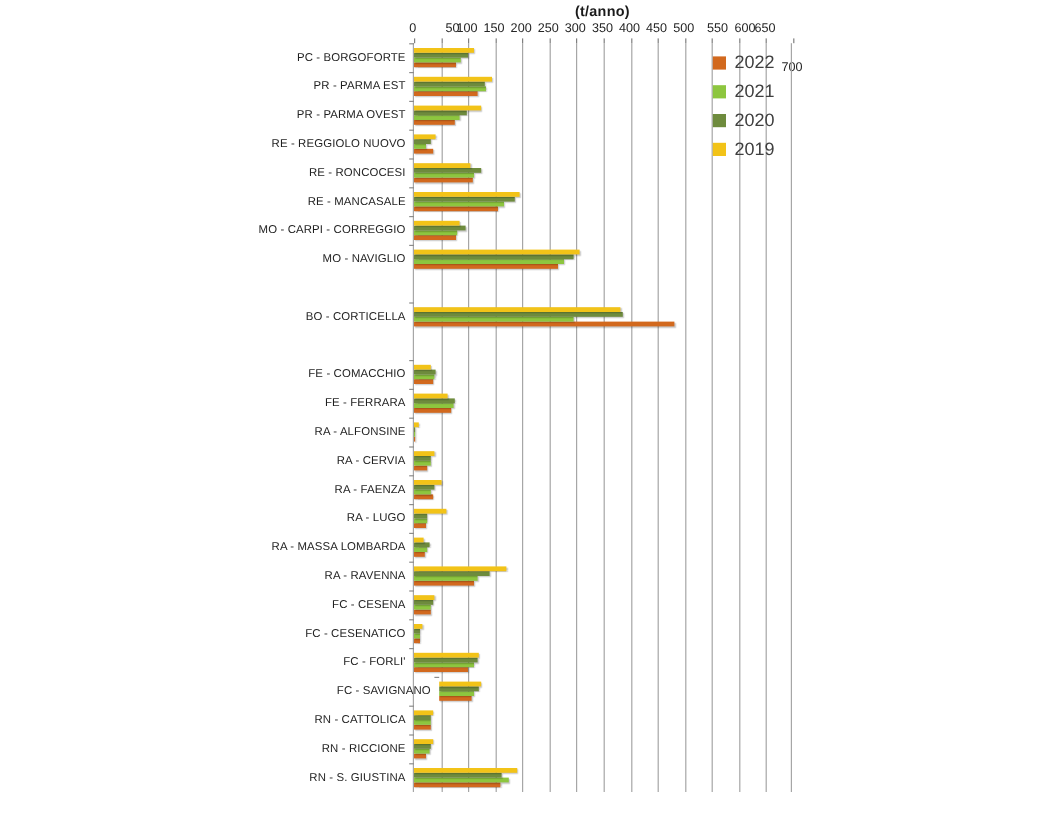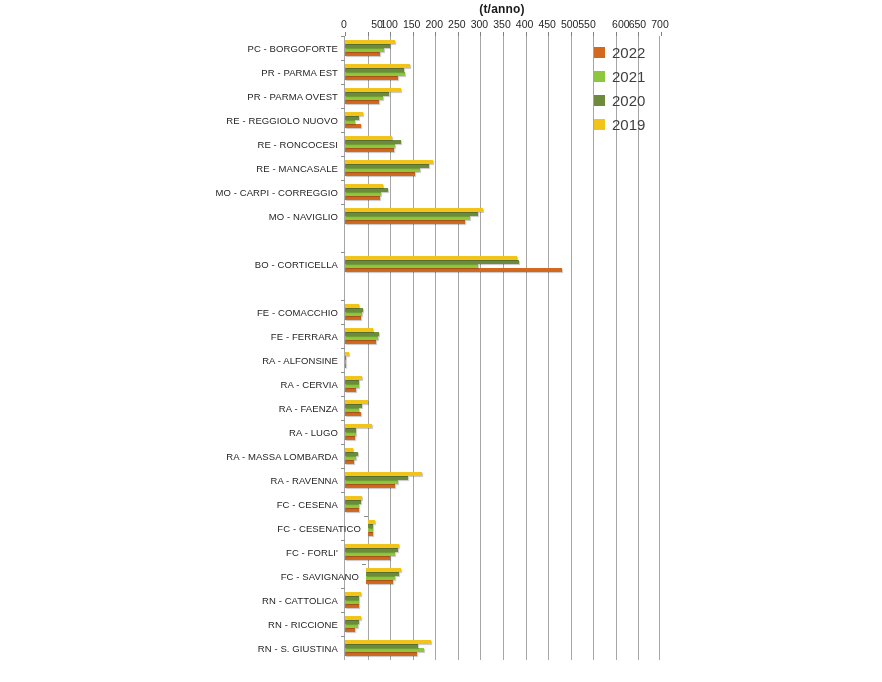--- a/index.html
+++ b/index.html
@@ -141,24 +141,24 @@
       <div class="tick-label" style="left: 22.5714px; padding-left: 21px;">50</div>
       <div class="tick-label" style="left: 45.1429px;">100</div>
       <div class="tick-label" style="left: 67.7143px;">150</div>
       <div class="tick-label" style="left: 90.2857px;">200</div>
       <div class="tick-label" style="left: 112.857px;">250</div>
       <div class="tick-label" style="left: 135.429px;">300</div>
       <div class="tick-label" style="left: 158px;">350</div>
       <div class="tick-label" style="left: 180.571px;">400</div>
       <div class="tick-label" style="left: 203.143px;">450</div>
       <div class="tick-label" style="left: 225.714px;">500</div>
-      <div class="tick-label" style="left: 243px;">550</div>
+      <div class="tick-label" style="left: 254px;">550</div>
       <div class="tick-label" style="left: 270.857px; padding-left: 12px;">600</div>
       <div class="tick-label" style="left: 293.429px;">650</div>
-      <div class="tick-label" style="left: 316px;">700</div>
+      <div class="tick-label" style="left: 316px; margin-top: 32px;">700</div>
     </div>
 
   <div class="plot-area" id="plot-area">
       <div class="tickmark" style="left: 0px;"></div>
       <div class="gridline" style="left: 22.5714px;"></div>
       <div class="tickmark" style="left: 22.5714px;"></div>
       <div class="gridline" style="left: 45.1429px;"></div>
       <div class="tickmark" style="left: 45.1429px;"></div>
       <div class="gridline" style="left: 67.7143px;"></div>
       <div class="tickmark" style="left: 67.7143px;"></div>
@@ -320,21 +320,21 @@
         <div class="bar" title="2019: 170" style="top: 3.6px; height: 4.2px; width: 76.7429px; background: rgb(242, 195, 24);"></div>
       </div>
       <div class="cat-row" style="top: 456px; height: 24px;">
         <div class="cat-tick"></div>
         <div class="cat-label">FC - CESENA</div>
         <div class="bar" title="2022: 30" style="top: 16.2px; height: 4.2px; width: 13.5429px; background: rgb(210, 105, 30);"></div>
         <div class="bar" title="2021: 32" style="top: 12px; height: 4.2px; width: 14.4457px; background: rgb(141, 198, 63);"></div>
         <div class="bar" title="2020: 35" style="top: 7.8px; height: 4.2px; width: 15.8px; background: rgb(110, 139, 61);"></div>
         <div class="bar" title="2019: 38" style="top: 3.6px; height: 4.2px; width: 17.1543px; background: rgb(242, 195, 24);"></div>
       </div>
-      <div class="cat-row" style="top: 480px; height: 24px; margin-left: 23px;">
+      <div class="cat-row" style="top: 480px; height: 24px;">
         <div class="cat-tick"></div>
         <div class="cat-label">FC - CESENATICO</div>
         <div class="bar" title="2022: 12" style="top: 16.2px; height: 4.2px; width: 5.41714px; background: rgb(210, 105, 30);"></div>
         <div class="bar" title="2021: 10" style="top: 12px; height: 4.2px; width: 4.51429px; background: rgb(141, 198, 63);"></div>
         <div class="bar" title="2020: 12" style="top: 7.8px; height: 4.2px; width: 5.41714px; background: rgb(110, 139, 61);"></div>
         <div class="bar" title="2019: 15" style="top: 3.6px; height: 4.2px; width: 6.77143px; background: rgb(242, 195, 24);"></div>
       </div>
       <div class="cat-row" style="top: 504px; height: 24px;">
         <div class="cat-tick"></div>
         <div class="cat-label">FC - FORLI'</div>

